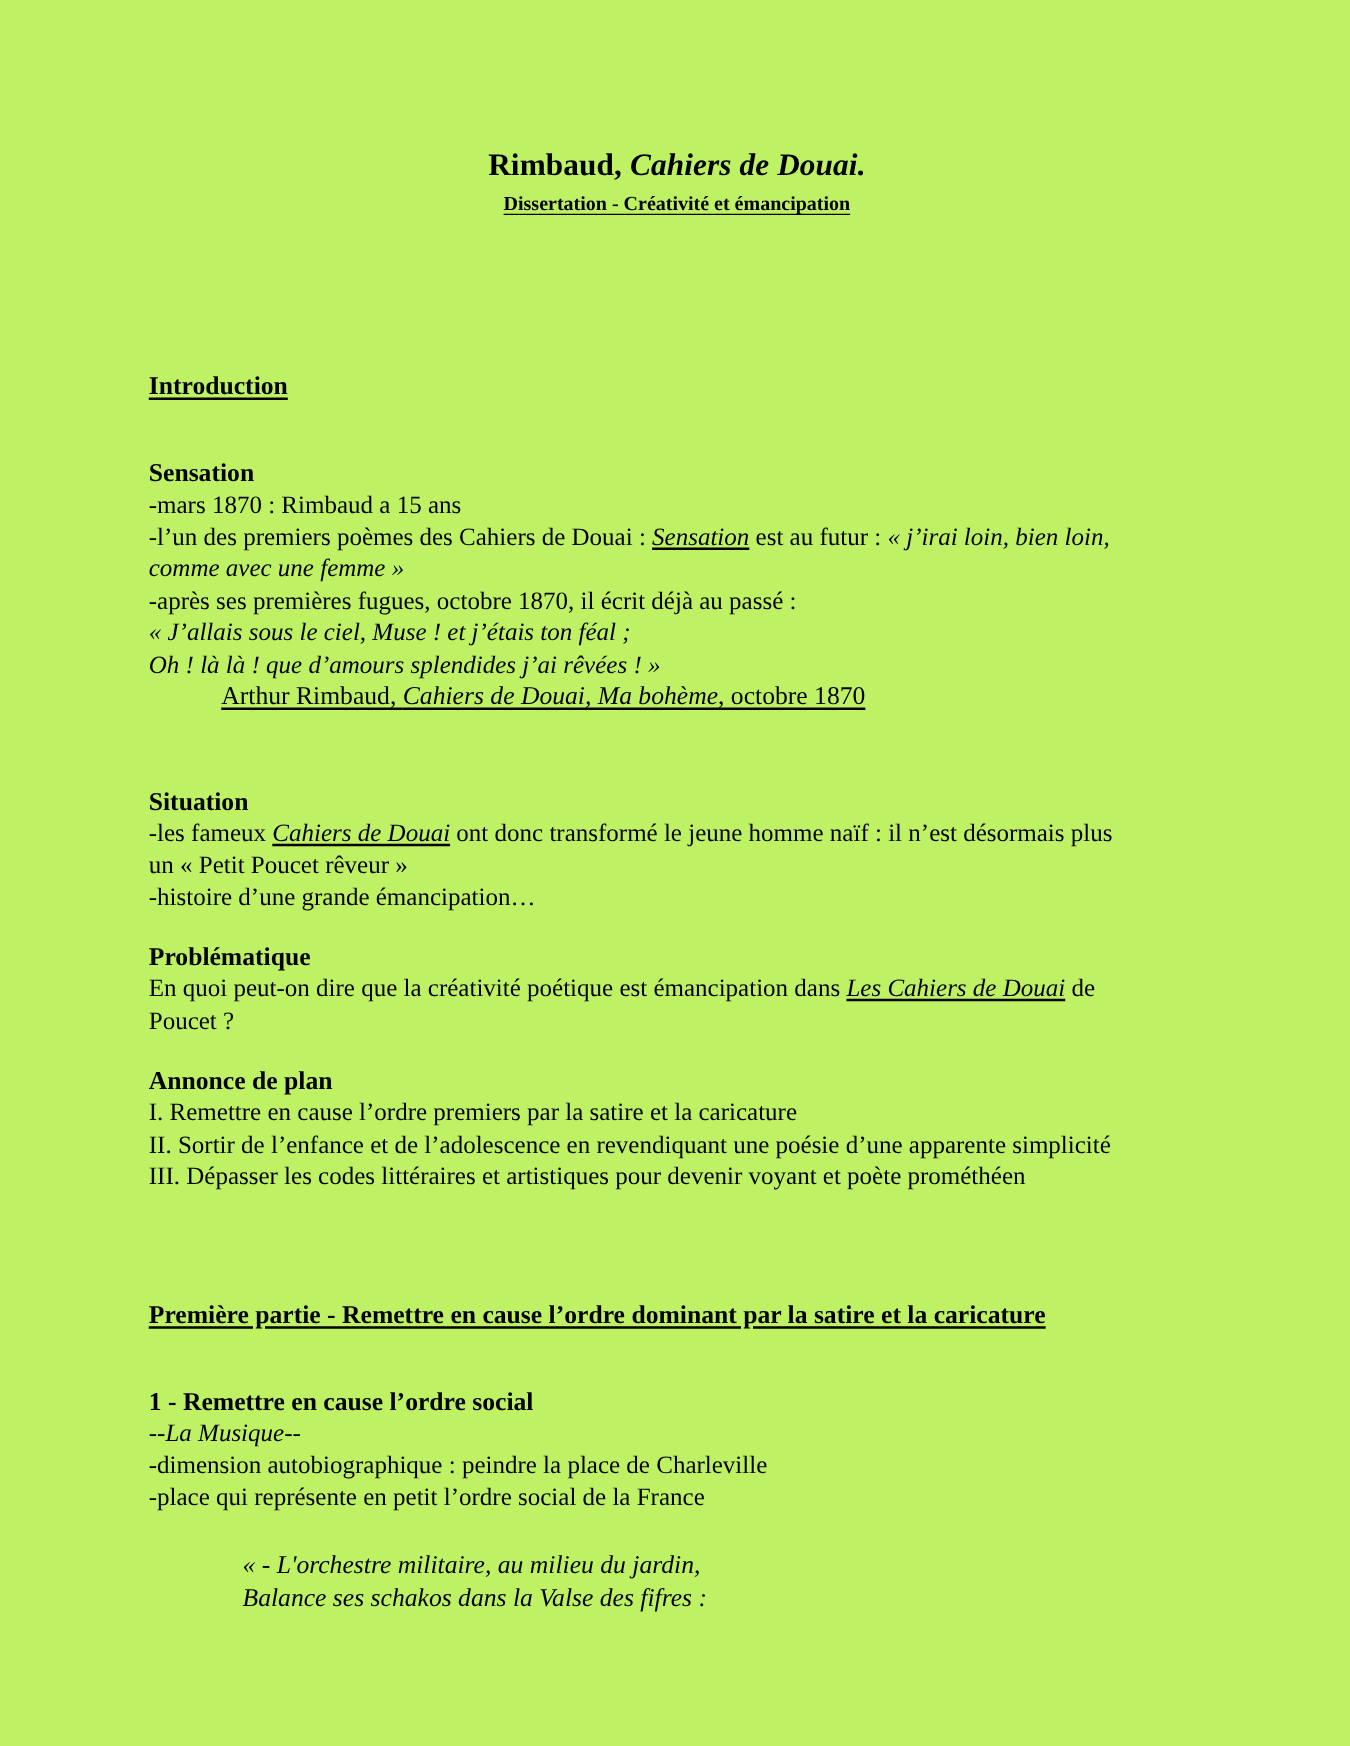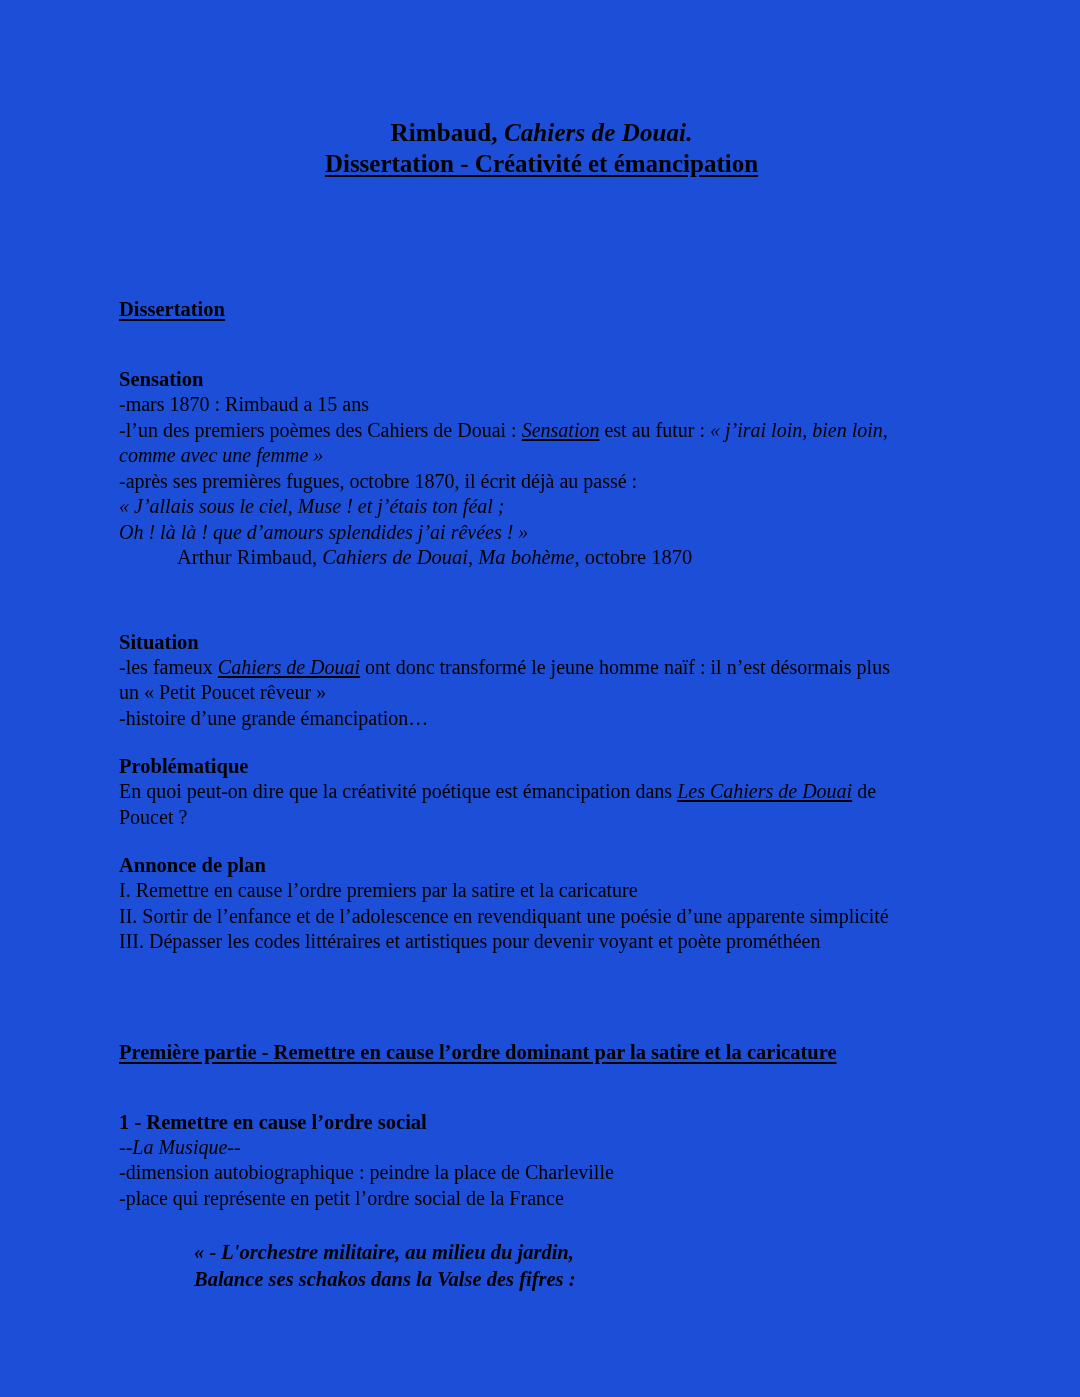--- a/index.html
+++ b/index.html
@@ -11,21 +11,21 @@
     width: 1080px;
     height: 1397px;
     font-family: "Liberation Serif", "DejaVu Serif", serif;
     color: #000000;
     -webkit-font-smoothing: antialiased;
   }
   .page {
     position: relative;
     width: 1080px;
     height: 1397px;
-    background: #1d4ed8;
+    background: #bef264;
     box-sizing: border-box;
     padding: 0;
     overflow: hidden;
   }
   .content {
     position: absolute;
     left: 119px;
     top: 0;
     width: 845px;
   }
@@ -35,21 +35,21 @@
     text-align: center;
     padding-top: 118px;
   }
   .title-line1 {
     font-size: 25px;
     font-weight: bold;
     line-height: 30px;
     letter-spacing: 0.1px;
   }
   .title-line2 {
-    font-size: 25px;
+    font-size: 16px;
     font-weight: bold;
     line-height: 32px;
     text-decoration: underline;
     text-underline-offset: 3px;
   }
   .title-line1 .ital { font-style: italic; }
 
   
   .h-under {
     font-size: 20.5px;
@@ -74,29 +74,29 @@
     text-decoration: underline;
     text-underline-offset: 2px;
   }
   .src-line {
     font-size: 20.5px;
     line-height: 25.5px;
     margin: 0;
     padding-left: 58px;
   }
   .src-line .inner {
+    text-decoration: underline;
     text-underline-offset: 2.5px;
   }
   .quote-block {
     font-size: 20.5px;
     line-height: 27px;
     margin: 0;
     padding-left: 75px;
     font-style: italic;
-    font-weight: bold;
   }
 
   
   .sp-intro { height: 116px; }
   .sp-sm { height: 22px; }
   .sp-md { height: 44px; }
   .sp-accroche-end { height: 58px; }
   .sp-before-partie { height: 84px; }
   .sp-before-quote { height: 28px; }
 </style>
@@ -106,21 +106,21 @@
 <div class="page">
   <div class="content">
 
     <div class="title-block">
       <div class="title-line1"><span>Rimbaud, </span><span class="ital">Cahiers de Douai.</span></div>
       <div class="title-line2">Dissertation - Créativité et émancipation</div>
     </div>
 
     <div class="sp-intro"></div>
 
-    <div class="h-under">Dissertation</div>
+    <div class="h-under">Introduction</div>
 
     <div class="sp-md"></div>
 
     <div class="h-bold">Sensation</div>
     <p class="line">-mars 1870 : Rimbaud a 15 ans</p>
     <p class="line"><span>-l’un des premiers poèmes des Cahiers de Douai : </span><span class="ital-u">Sensation</span><span> est au futur : </span><span class="ital">« j’irai loin, bien loin,</span></p>
     <p class="line ital">comme avec une femme »</p>
     <p class="line">-après ses premières fugues, octobre 1870, il écrit déjà au passé :</p>
     <p class="line ital">« J’allais sous le ciel, Muse ! et j’étais ton féal ;</p>
     <p class="line ital">Oh ! là là ! que d’amours splendides j’ai rêvées ! »</p>

